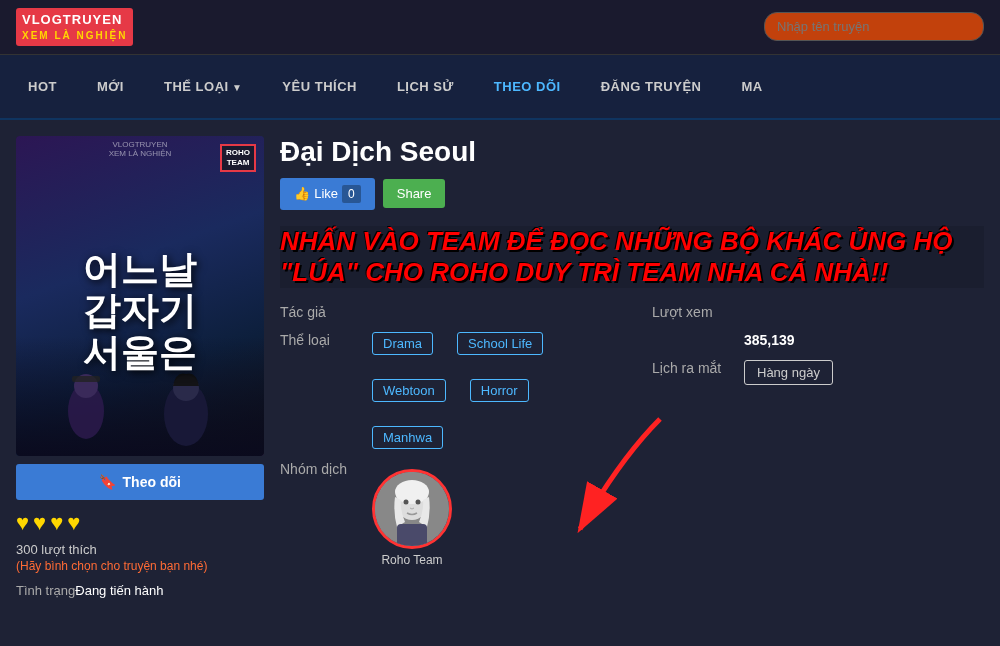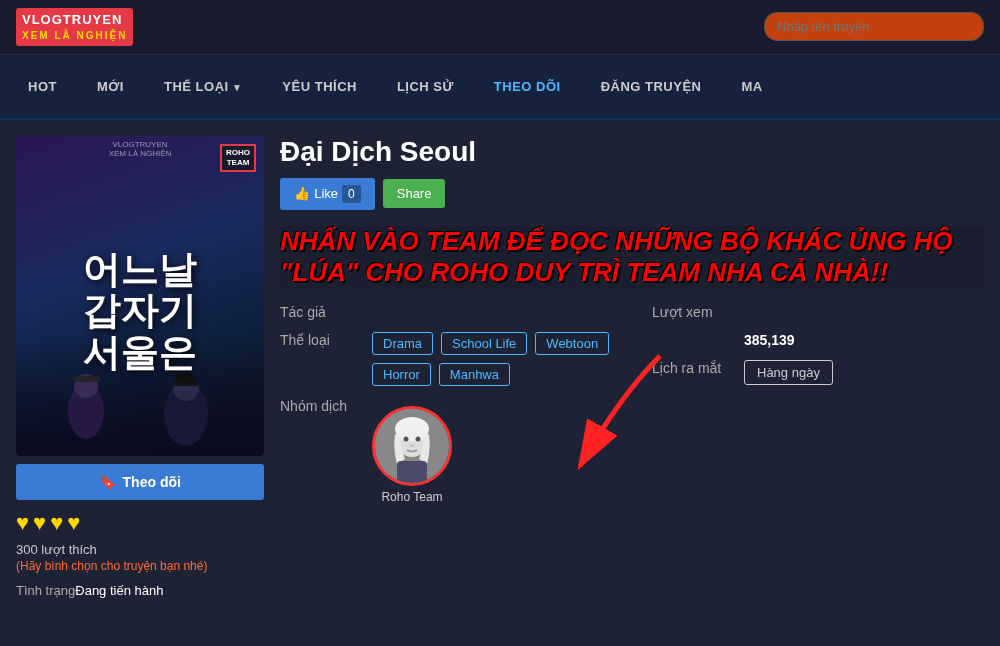--- a/index.html
+++ b/index.html
@@ -222,21 +222,21 @@
       color: #ff0000;
       text-shadow: 2px 2px 0 #000, -1px -1px 0 #000;
       line-height: 1.2;
       font-style: italic;
     }
 
     
     .genre-tags {
       display: flex;
       flex-wrap: wrap;
-      gap: 8px;
+      gap: 24px;
     }
     .genre-tag {
       border: 1px solid #4db8ff;
       color: #4db8ff;
       padding: 3px 10px;
       border-radius: 3px;
       font-size: 13px;
       cursor: pointer;
     }
 

